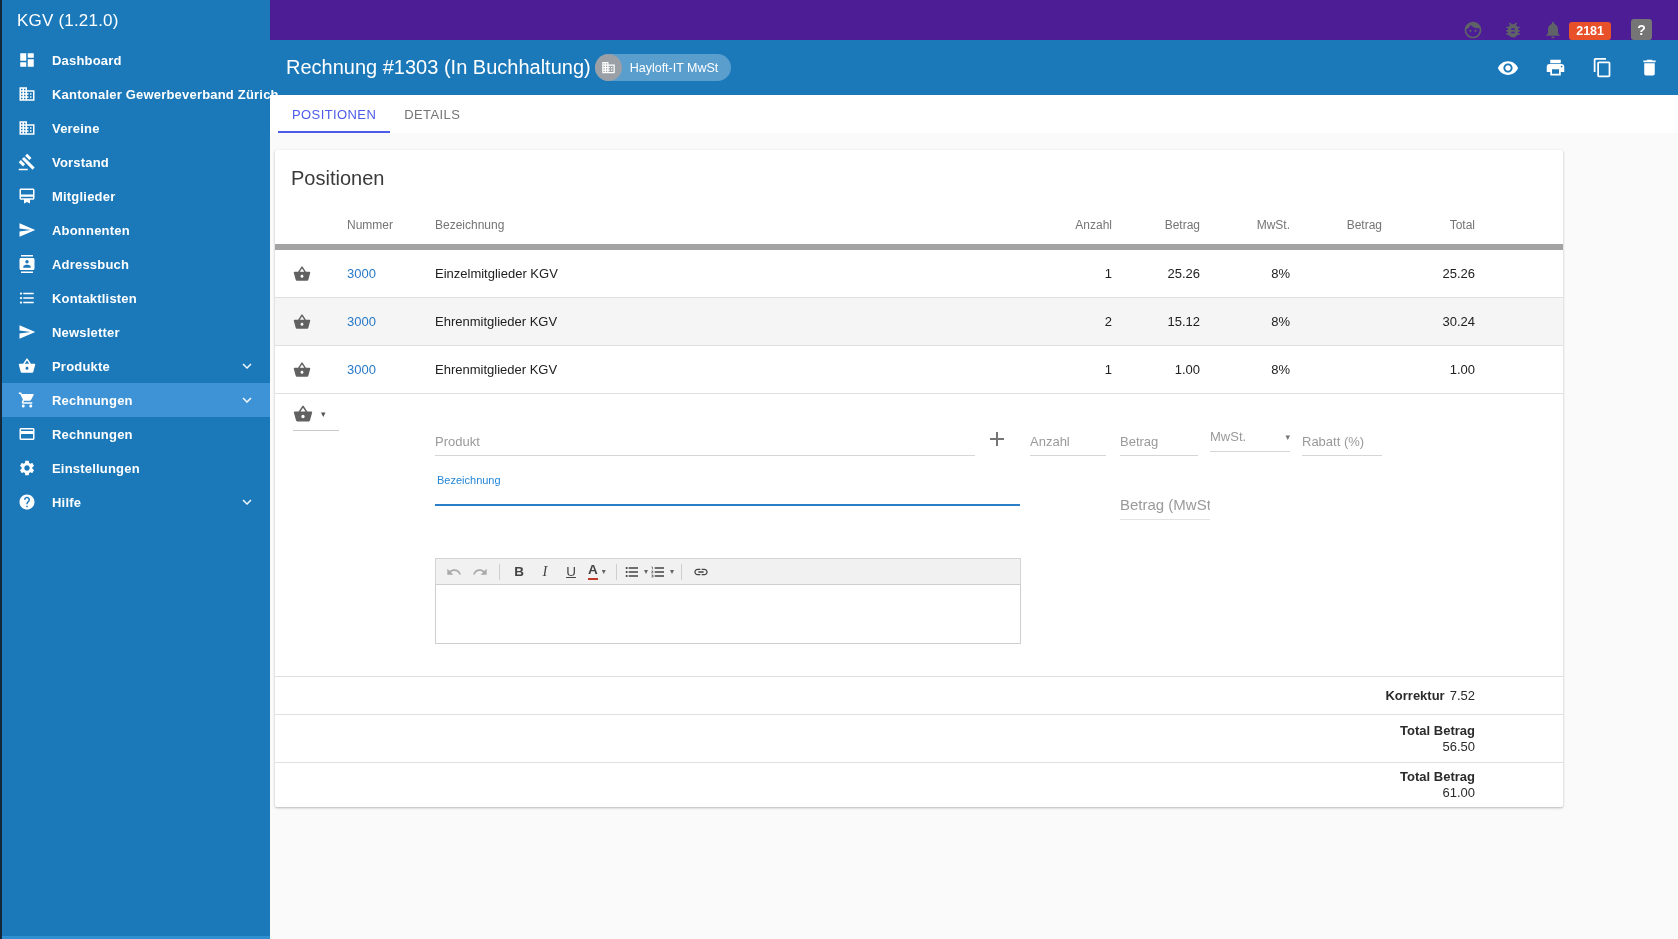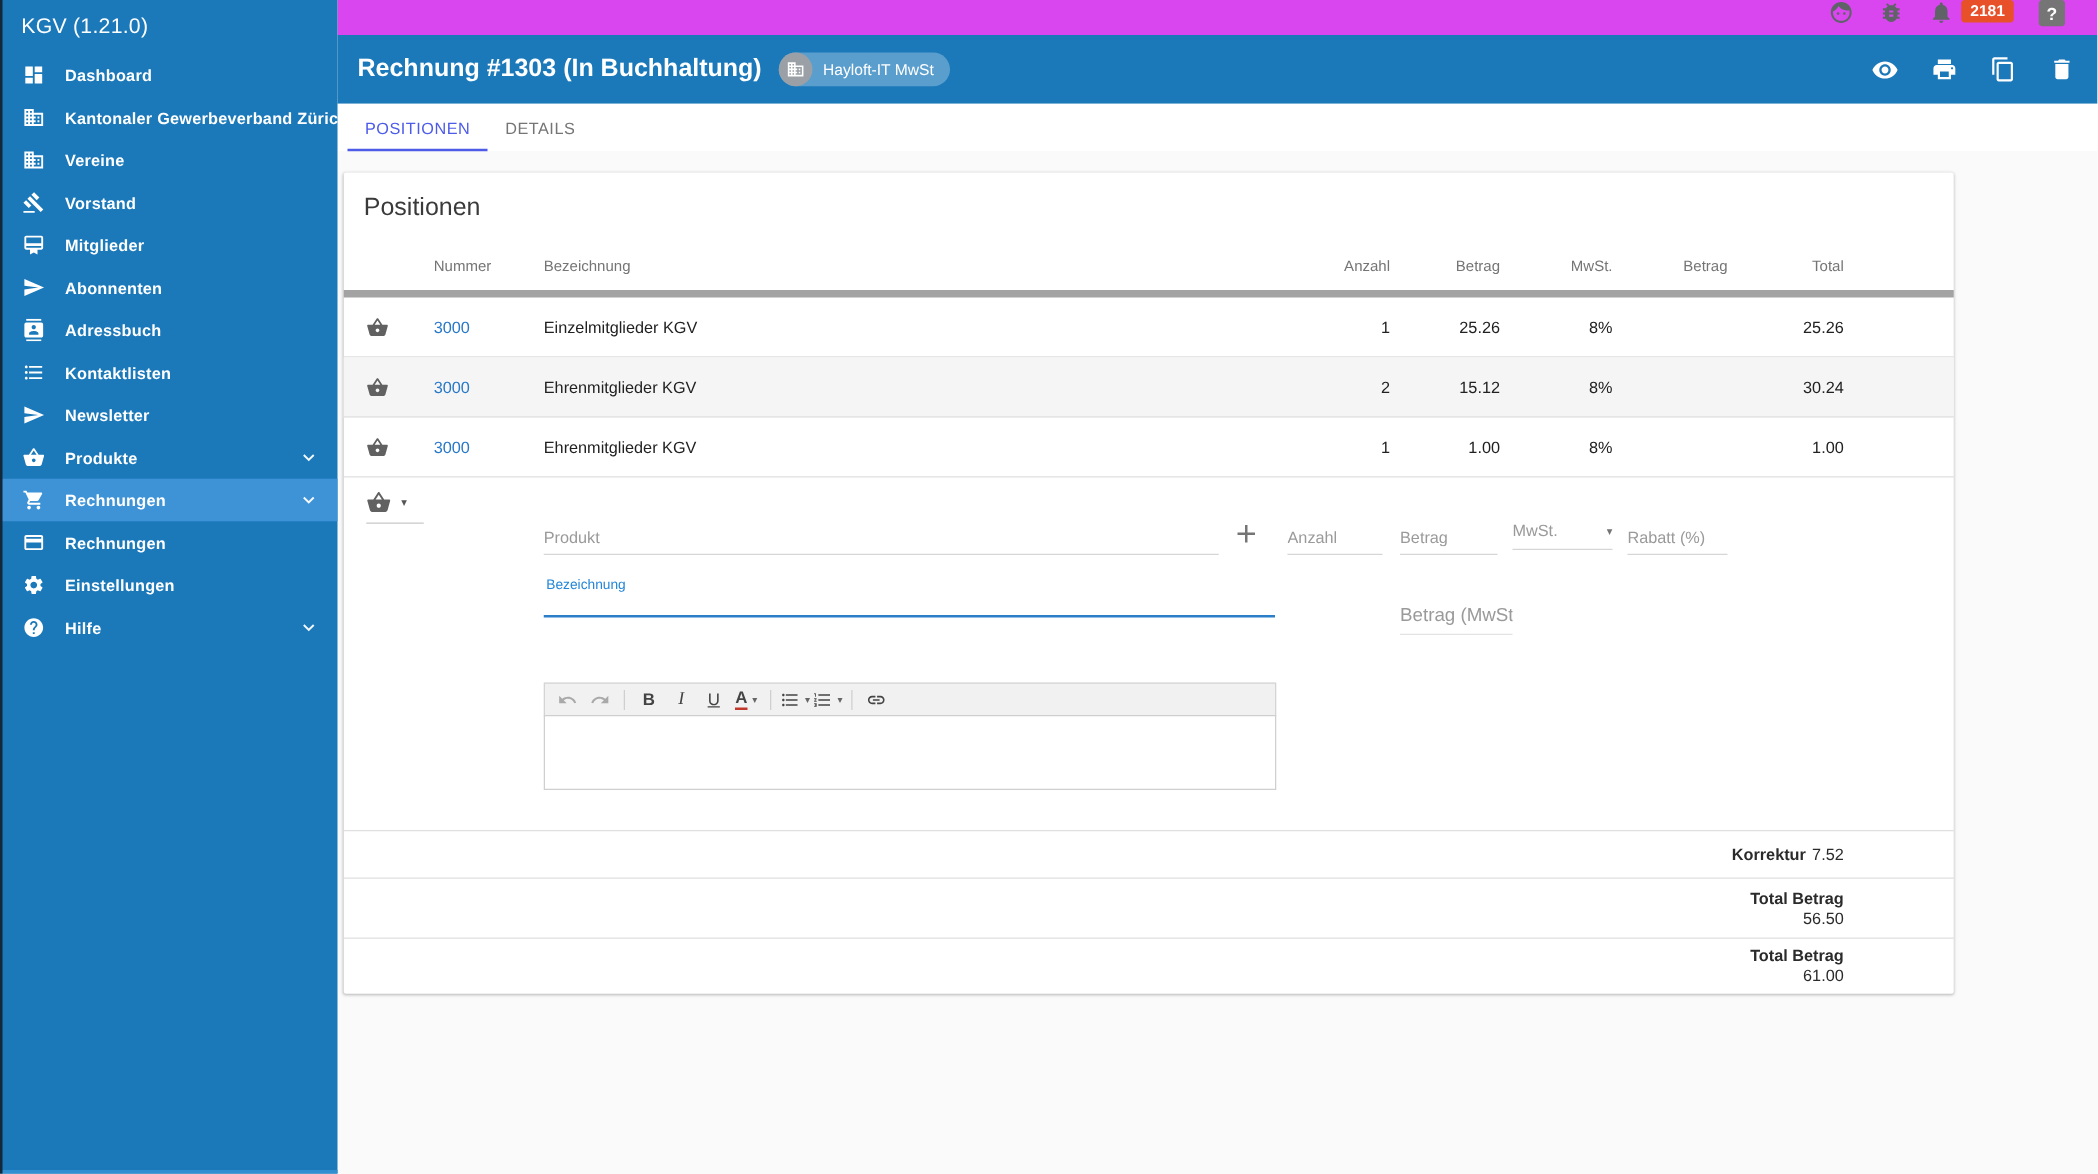--- a/index.html
+++ b/index.html
@@ -10,26 +10,26 @@
   .sidebar:before{content:"";position:absolute;left:0;top:0;width:2px;height:100%;background:#13293a;z-index:3}
   .sidebar:after{content:"";position:absolute;left:0;bottom:0;width:100%;height:3px;background:#2f8fd0}
   .sidebar-title{font-size:17px;font-weight:normal;padding:11px 16px 12px 17px;letter-spacing:.2px}
   .side-item{display:flex;align-items:center;height:34px;padding:0 14px 0 18px;cursor:pointer;white-space:nowrap}
   .side-item.active{background:var(--sidebar-active,#3e93d6)}
   .side-item .s-icon{width:18px;height:18px;margin-right:16px;display:flex;align-items:center;color:#fff;flex:none}
   .side-item .s-label{font-size:13px;font-weight:700;letter-spacing:.2px}
   .side-item .chev{margin-left:auto;display:flex;color:#fff;opacity:.95}
   
   .main{flex:1;display:flex;flex-direction:column;min-width:0}
-  .topbar{height:28px;background:#d946ef;display:flex;align-items:flex-start;justify-content:flex-end;padding-right:26px}
+  .topbar{height:40px;background:#4c1d95;display:flex;align-items:flex-end;justify-content:flex-end;padding-right:26px}
   .tb-icon{color:#5f6368;display:flex;align-items:center;cursor:pointer;margin-left:20px}
   .badge{background:var(--badge,#e8502a);color:#fff;font-size:12.5px;font-weight:600;padding:2px 7px;border-radius:3px;margin-left:6px}
   .help-box{width:21px;height:21px;background:#757575;border-radius:3px;color:#fff;font-weight:bold;font-size:14px;display:flex;align-items:center;justify-content:center;cursor:pointer;margin-left:20px}
   .pageheader{height:55px;background:var(--header,#1b79ba);display:flex;align-items:center;padding:0 18px 0 16px;color:#fff}
-  .ph-title{font-size:20px;font-weight:700;margin-right:14px}
+  .ph-title{font-size:20px;font-weight:400;margin-right:4px}
   .chip{display:flex;align-items:center;background:rgba(255,255,255,.28);border-radius:14px;height:27px;padding-right:13px;cursor:pointer}
   .chip-avatar{width:27px;height:27px;border-radius:50%;background:#9aa0a6;display:flex;align-items:center;justify-content:center;margin-right:8px;color:#fff}
   .chip-label{font-size:12.5px;color:#fff}
   .ph-actions{margin-left:auto;display:flex;align-items:center;gap:26px}
   .ph-icon{color:#fff;display:flex;cursor:pointer}
   .tabbar{height:38px;background:#fff;display:flex;padding-left:8px}
   .tab{padding:0 14px;display:flex;align-items:center;font-size:13px;font-weight:500;color:#757575;letter-spacing:.4px;position:relative;cursor:pointer}
   .tab.active{color:var(--tab-active,#4d5be8)}
   .tab.active:after{content:"";position:absolute;left:0;right:0;bottom:0;height:2px;background:var(--tab-active,#4d5be8)}
   .content{flex:1;background:#fafafa;padding:17px 0 0 5px}

